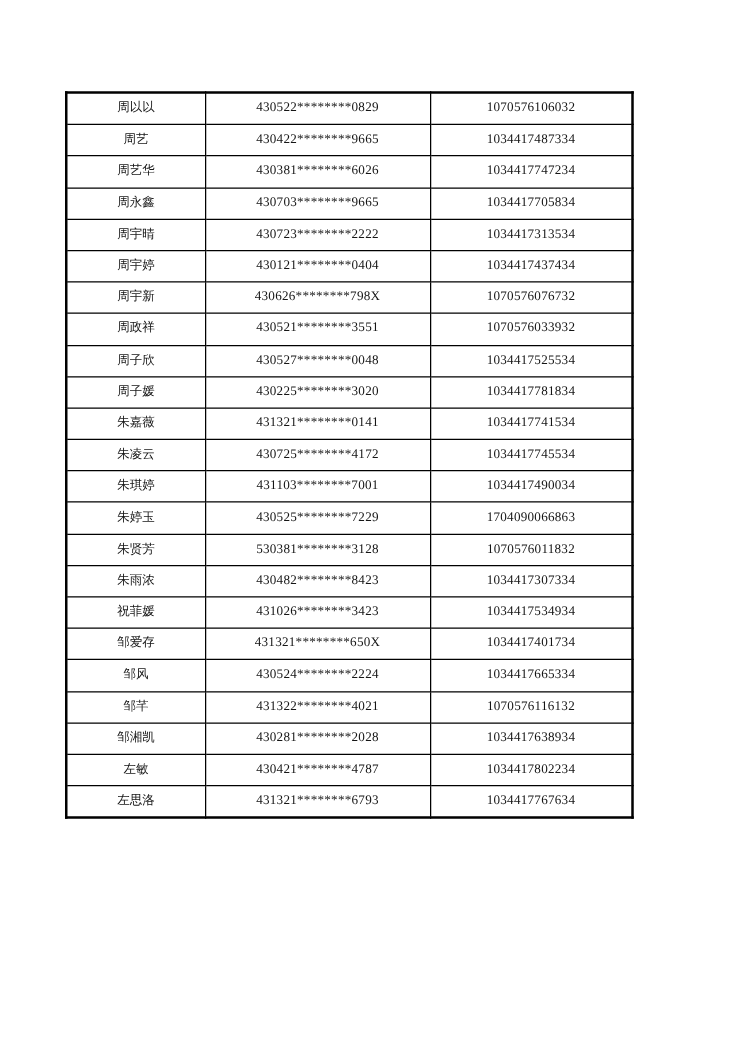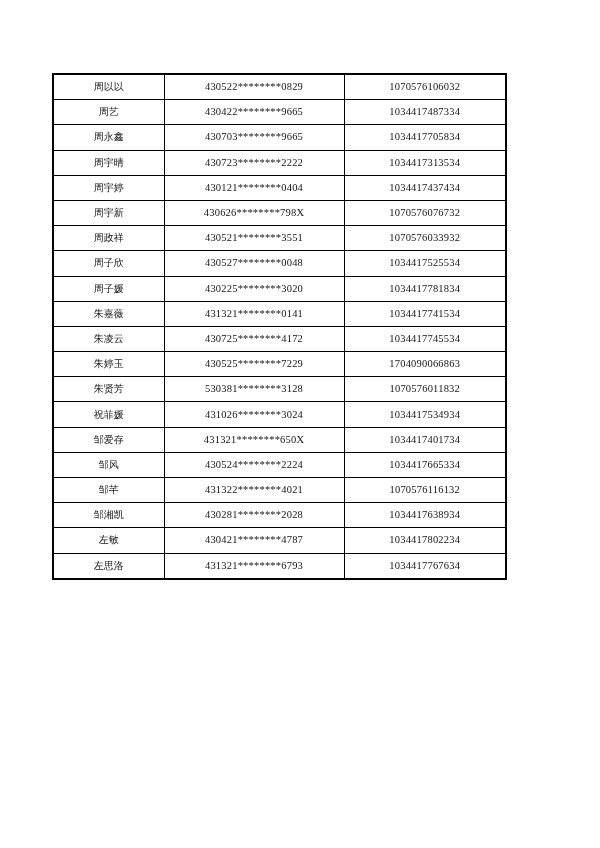--- a/index.html
+++ b/index.html
@@ -60,20 +60,25 @@
           <td class="c0">周以以</td>
           <td class="c1">430522********0829</td>
           <td class="c2">1070576106032</td>
         </tr>
         <tr>
           <td class="c0">周艺</td>
           <td class="c1">430422********9665</td>
           <td class="c2">1034417487334</td>
         </tr>
         <tr>
+          <td class="c0">周艺华</td>
+          <td class="c1">430381********6026</td>
+          <td class="c2">1034417747234</td>
+        </tr>
+        <tr>
           <td class="c0">周永鑫</td>
           <td class="c1">430703********9665</td>
           <td class="c2">1034417705834</td>
         </tr>
         <tr>
           <td class="c0">周宇晴</td>
           <td class="c1">430723********2222</td>
           <td class="c2">1034417313534</td>
         </tr>
         <tr>
@@ -105,32 +110,42 @@
           <td class="c0">朱嘉薇</td>
           <td class="c1">431321********0141</td>
           <td class="c2">1034417741534</td>
         </tr>
         <tr>
           <td class="c0">朱凌云</td>
           <td class="c1">430725********4172</td>
           <td class="c2">1034417745534</td>
         </tr>
         <tr>
+          <td class="c0">朱琪婷</td>
+          <td class="c1">431103********7001</td>
+          <td class="c2">1034417490034</td>
+        </tr>
+        <tr>
           <td class="c0">朱婷玉</td>
           <td class="c1">430525********7229</td>
           <td class="c2">1704090066863</td>
         </tr>
         <tr>
           <td class="c0">朱贤芳</td>
           <td class="c1">530381********3128</td>
           <td class="c2">1070576011832</td>
         </tr>
         <tr>
+          <td class="c0">朱雨浓</td>
+          <td class="c1">430482********8423</td>
+          <td class="c2">1034417307334</td>
+        </tr>
+        <tr>
           <td class="c0">祝菲媛</td>
-          <td class="c1">431026********3024</td>
+          <td class="c1">431026********3423</td>
           <td class="c2">1034417534934</td>
         </tr>
         <tr>
           <td class="c0">邹爱存</td>
           <td class="c1">431321********650X</td>
           <td class="c2">1034417401734</td>
         </tr>
         <tr>
           <td class="c0">邹风</td>
           <td class="c1">430524********2224</td>

